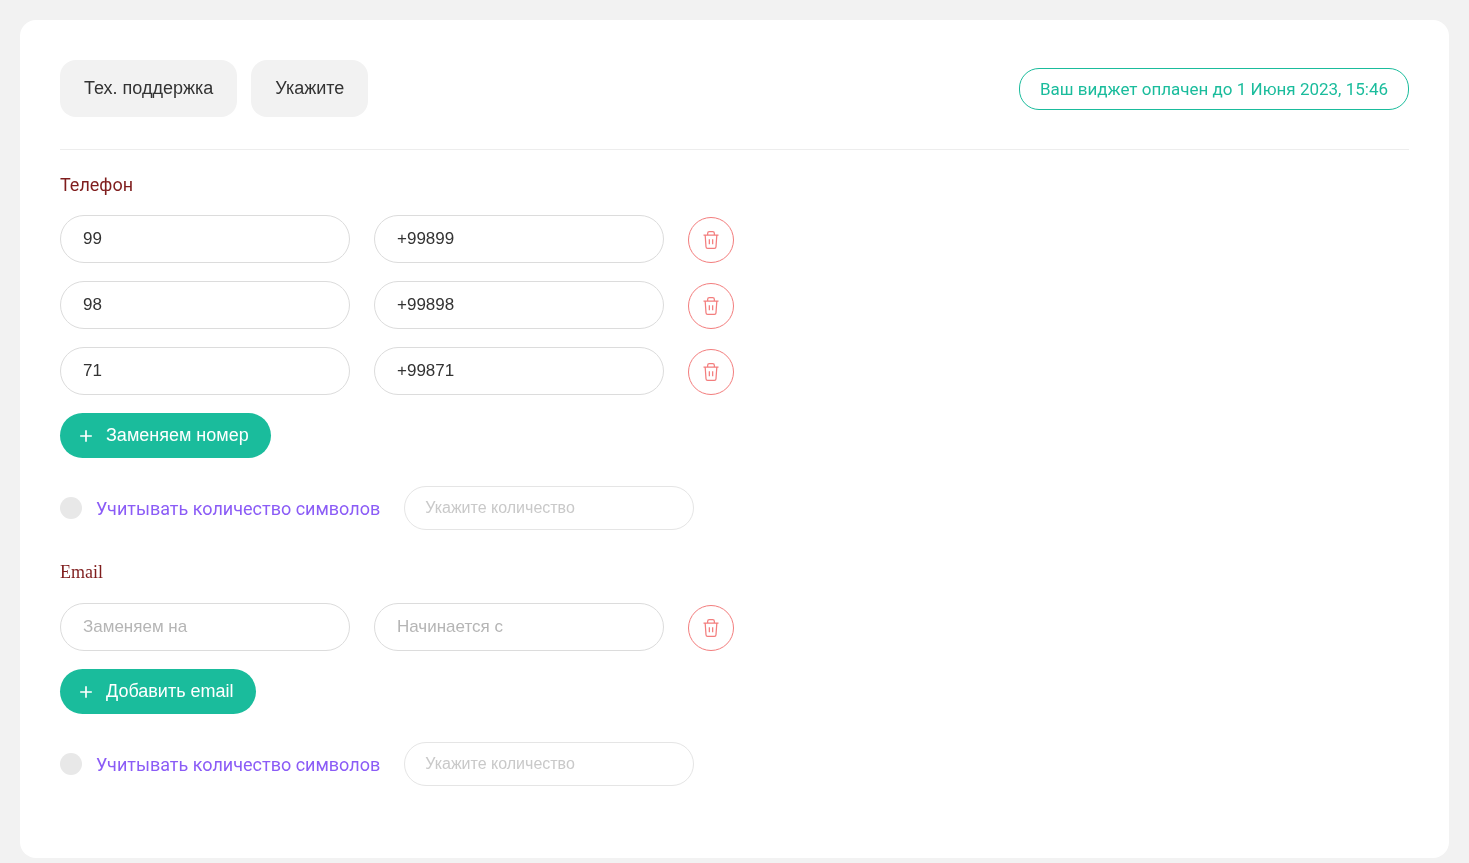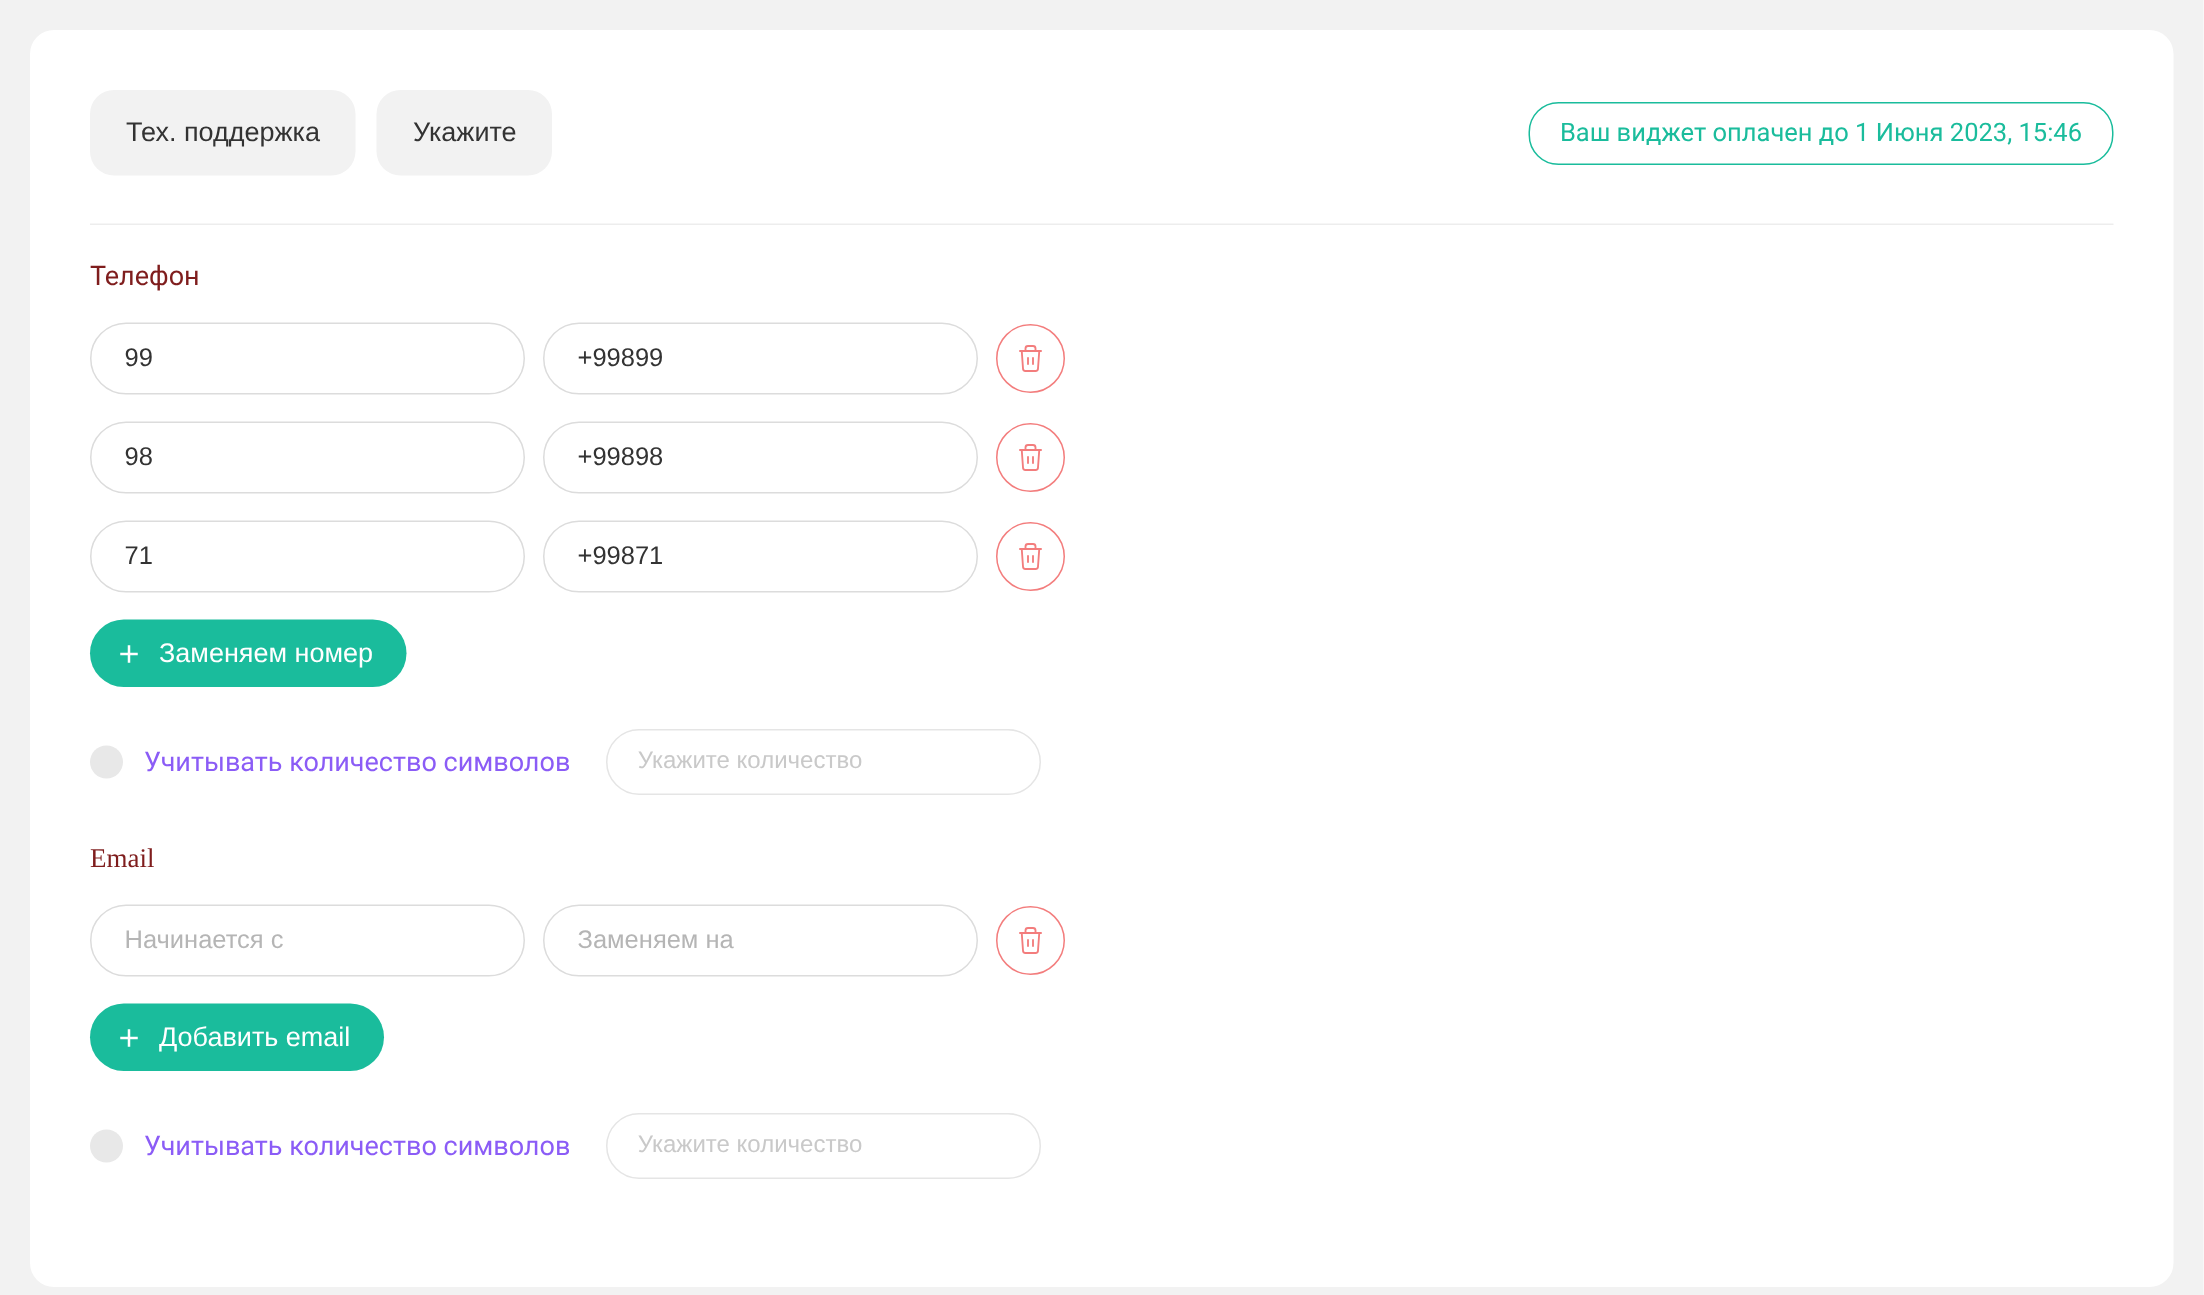--- a/index.html
+++ b/index.html
@@ -52,22 +52,22 @@
       font-size: 17px;
     }
     .section-label {
       font-size: 18px;
       color: #7f1d1d;
       margin-bottom: 20px;
       margin-top: 8px;
     }
     .row {
       display: flex;
-      align-items: center;
-      gap: 12px;
+      align-items: flex-end;
+      gap: 24px;
       margin-bottom: 18px;
     }
     .input {
       height: 48px;
       border: 1px solid #dcdcdc;
       border-radius: 24px;
       padding: 0 22px;
       font-size: 17px;
       color: #333;
       outline: none;
@@ -210,22 +210,22 @@
   <div class="checkbox-row">
     <span class="checkbox-circle"></span>
     <span class="checkbox-label">Учитывать количество символов</span>
     <input class="count-input" placeholder="Укажите количество" style="">
   </div>
 
   
   <div class="section-label section-gap">Email</div>
 
   <div class="row">
+    <input class="input input-long" placeholder="Заменяем на" style="">
     <input class="input input-short" placeholder="Начинается с" style="">
-    <input class="input input-long" placeholder="Заменяем на" style="">
     <button class="delete-btn">
       <svg viewBox="0 0 24 24">
           <path d="M3 6h18M8 6V4a2 2 0 012-2h4a2 2 0 012 2v2M19 6l-1 14a2 2 0 01-2 2H8a2 2 0 01-2-2L5 6M10 11v6M14 11v6"></path>
         </svg>
     </button>
   </div>
 
   <button class="add-btn">
     <svg class="plus-icon" viewBox="0 0 24 24">
         <path d="M12 5v14M5 12h14"></path>

